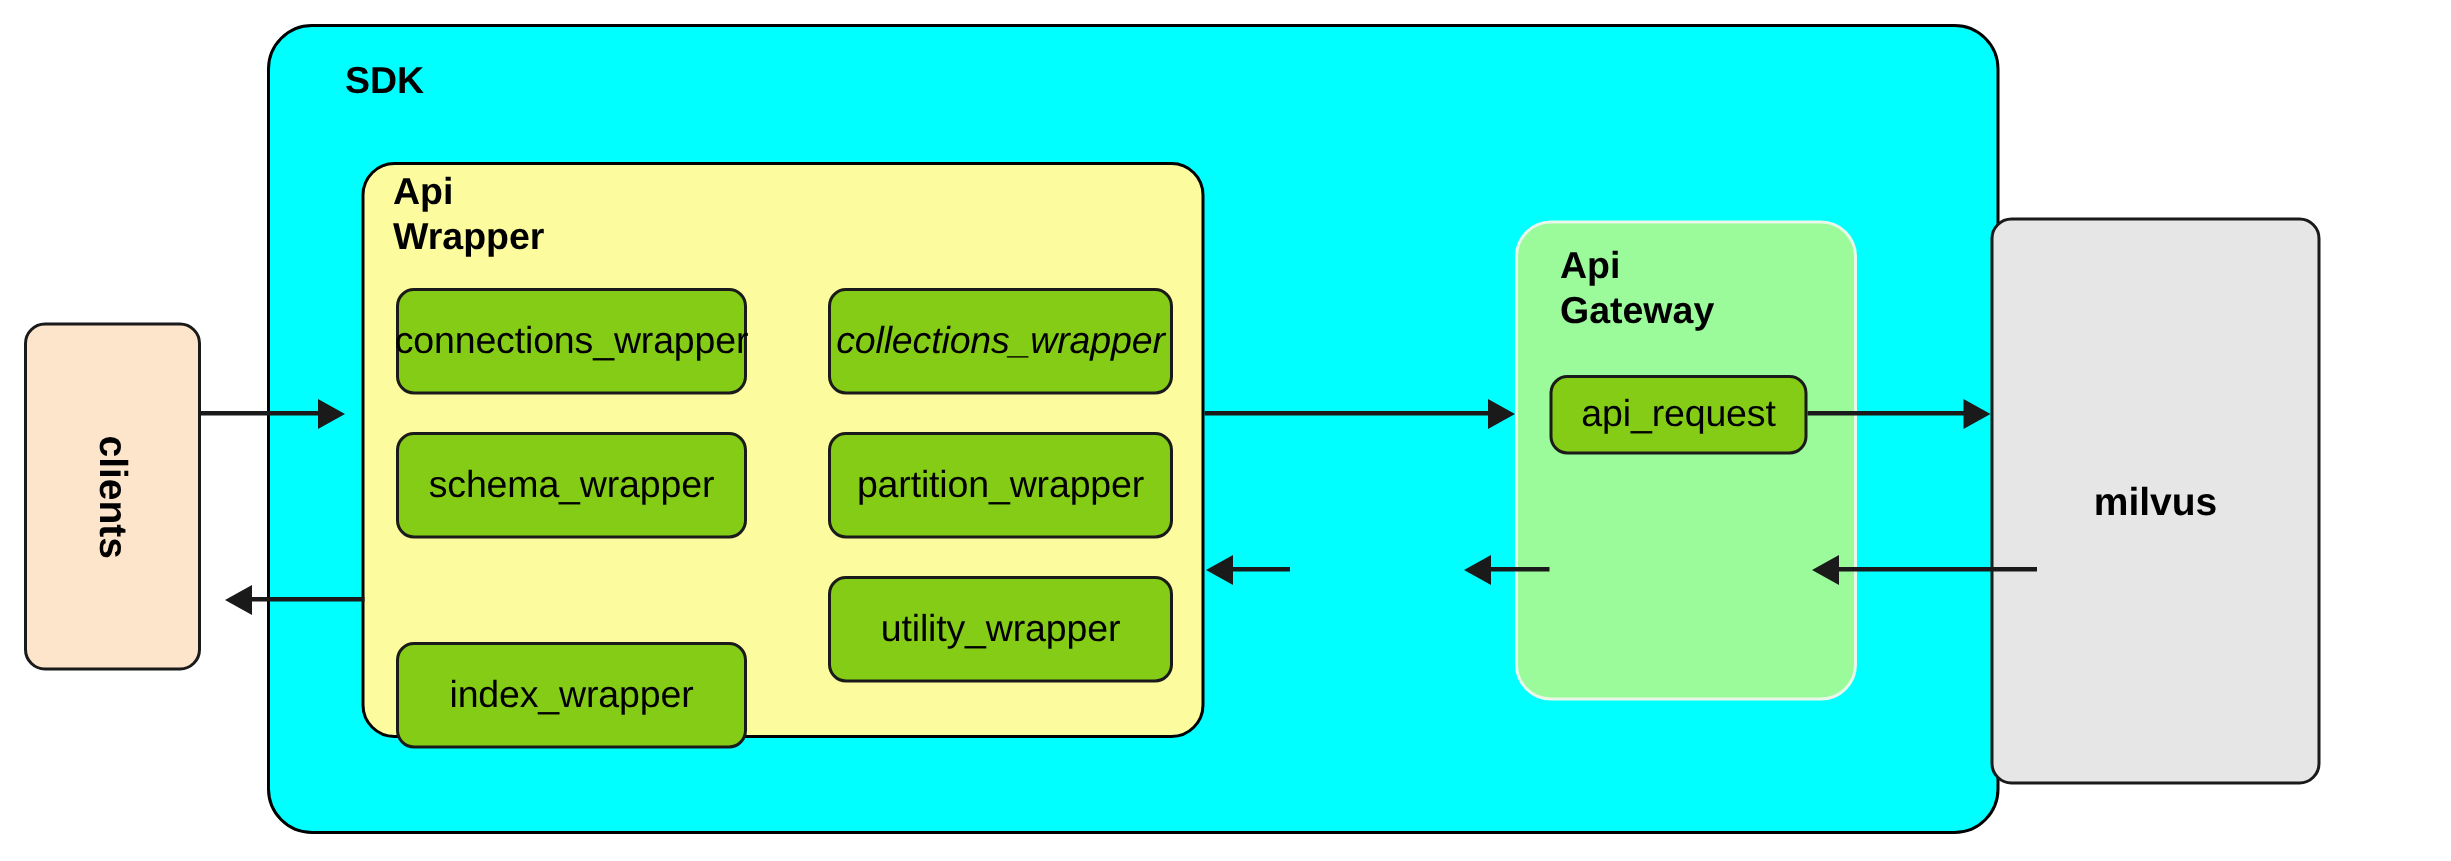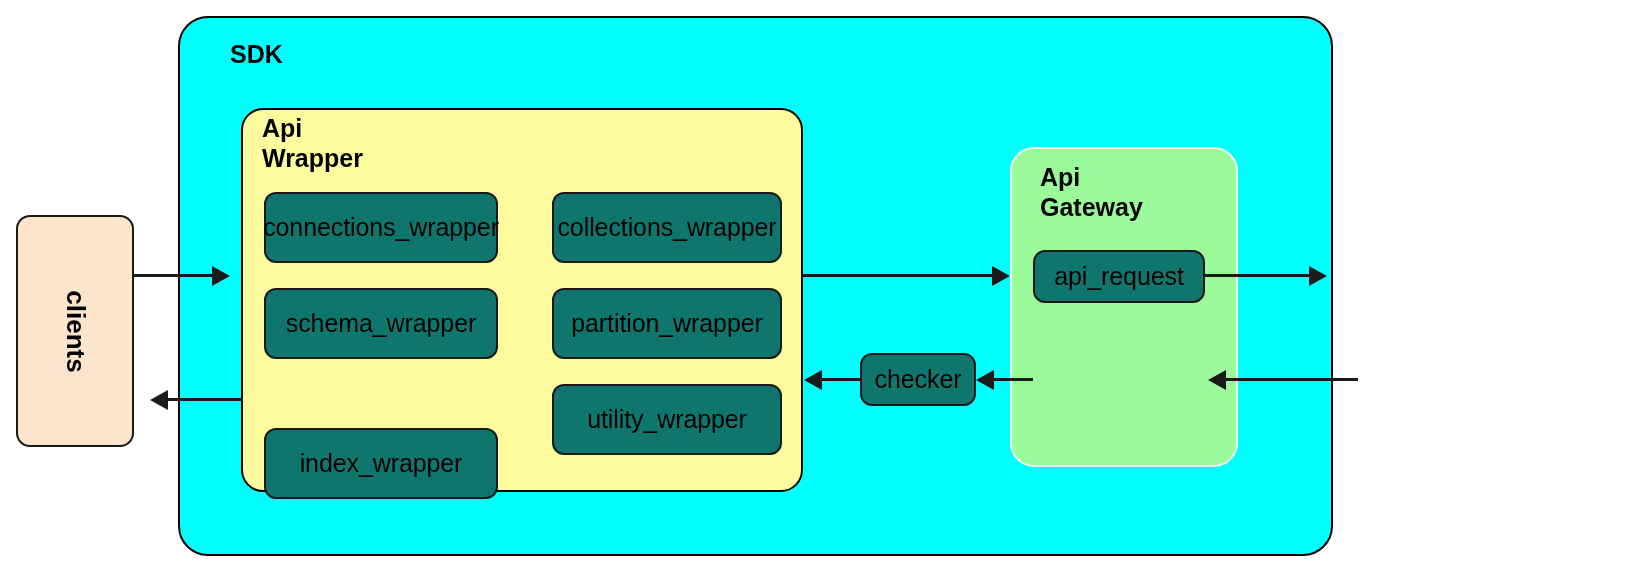--- a/index.html
+++ b/index.html
@@ -45,21 +45,21 @@
 
   
   .container-gateway {
     border-radius: 24px;
     background: #9bfb9b;
     border: 2px solid #e8f7e8;
   }
 
   
   .module {
-    background: #0f766e;
+    background: #84cc16;
     border: 2px solid #1a1a1a;
     border-radius: 12px;
     align-items: center;
     justify-content: center;
     font-size: 25px;
     color: #000000;
     letter-spacing: -0.1px;
   }
 
   
@@ -133,32 +133,32 @@
   <div class="container-title" style="left:230px; top:40px;">SDK</div>
 
   <div class="box container-wrapper" style="left:241px; top:108px; width:562px; height:384px;"></div>
   <div class="container-title" style="left:262px; top:114px;">Api
 Wrapper</div>
 
   <div class="box module" style="left:264px; top:192px; width:234px; height:71px;">connections_wrapper</div>
   <div class="box module" style="left:264px; top:288px; width:234px; height:71px;">schema_wrapper</div>
   <div class="box module" style="left:264px; top:384px; width:234px; height:71px;margin-top:44px;">index_wrapper</div>
 
-  <div class="box module" style="left:552px; top:192px; width:230px; height:71px;">collections_wrapper</div>
+  <div class="box module" style="left:552px; top:192px; width:230px; height:71px;font-style:italic;">collections_wrapper</div>
   <div class="box module" style="left:552px; top:288px; width:230px; height:71px;">partition_wrapper</div>
   <div class="box module" style="left:552px; top:384px; width:230px; height:71px;">utility_wrapper</div>
 
   <div class="box container-gateway" style="left:1010px; top:147px; width:228px; height:320px;"></div>
   <div class="container-title" style="left:1040px; top:163px;">Api
 Gateway</div>
 
   <div class="box module" style="left:1033px; top:250px; width:172px; height:53px;">api_request</div>
 
-  <div class="box module" style="left:860px; top:353px; width:116px; height:53px;">checker</div>
 
+  <div class="box node-milvus" style="left:1327px; top:145px; width:220px; height:378px;">milvus</div>
 
   <div class="conn-line" style="left:134px; top:274px; width:82px;"></div>
   <div class="arrow-head arrow-right" style="left:212px; top:266px;"></div>
 
   <div class="conn-line" style="left:803px; top:274px; width:193px;"></div>
   <div class="arrow-head arrow-right" style="left:992px; top:266px;"></div>
 
   <div class="conn-line" style="left:1205px; top:274px; width:108px;"></div>
   <div class="arrow-head arrow-right" style="left:1309px; top:266px;"></div>
 

